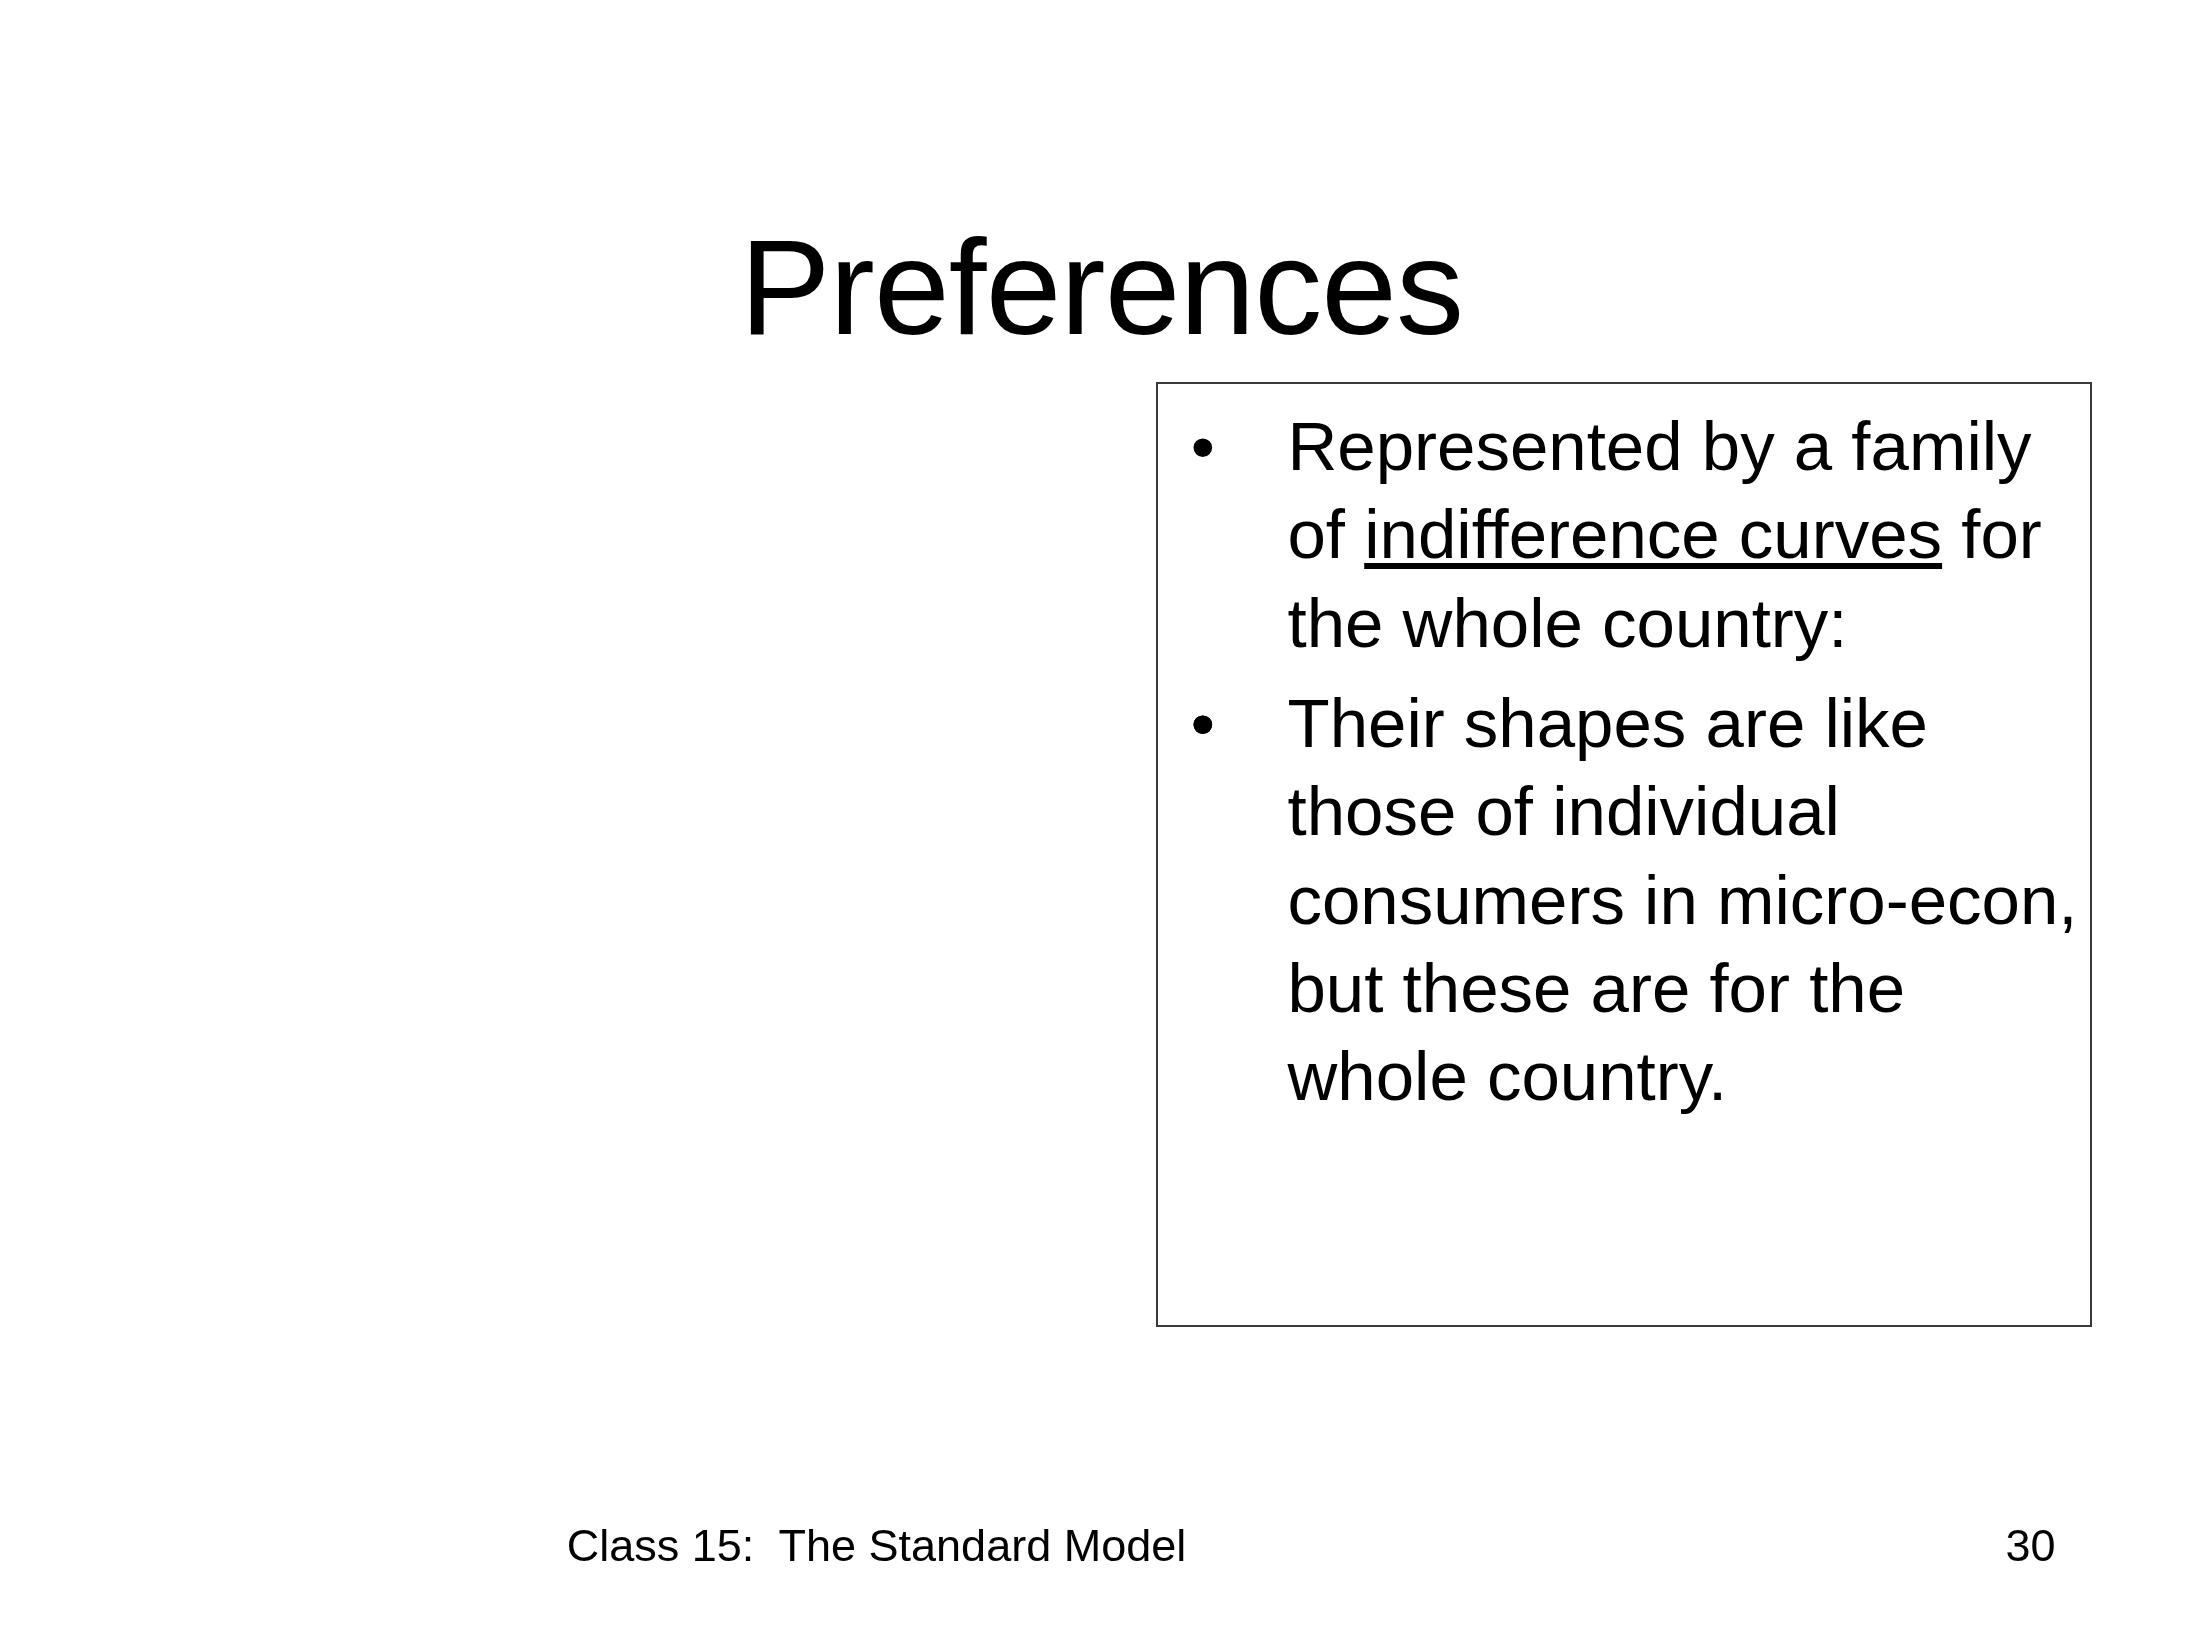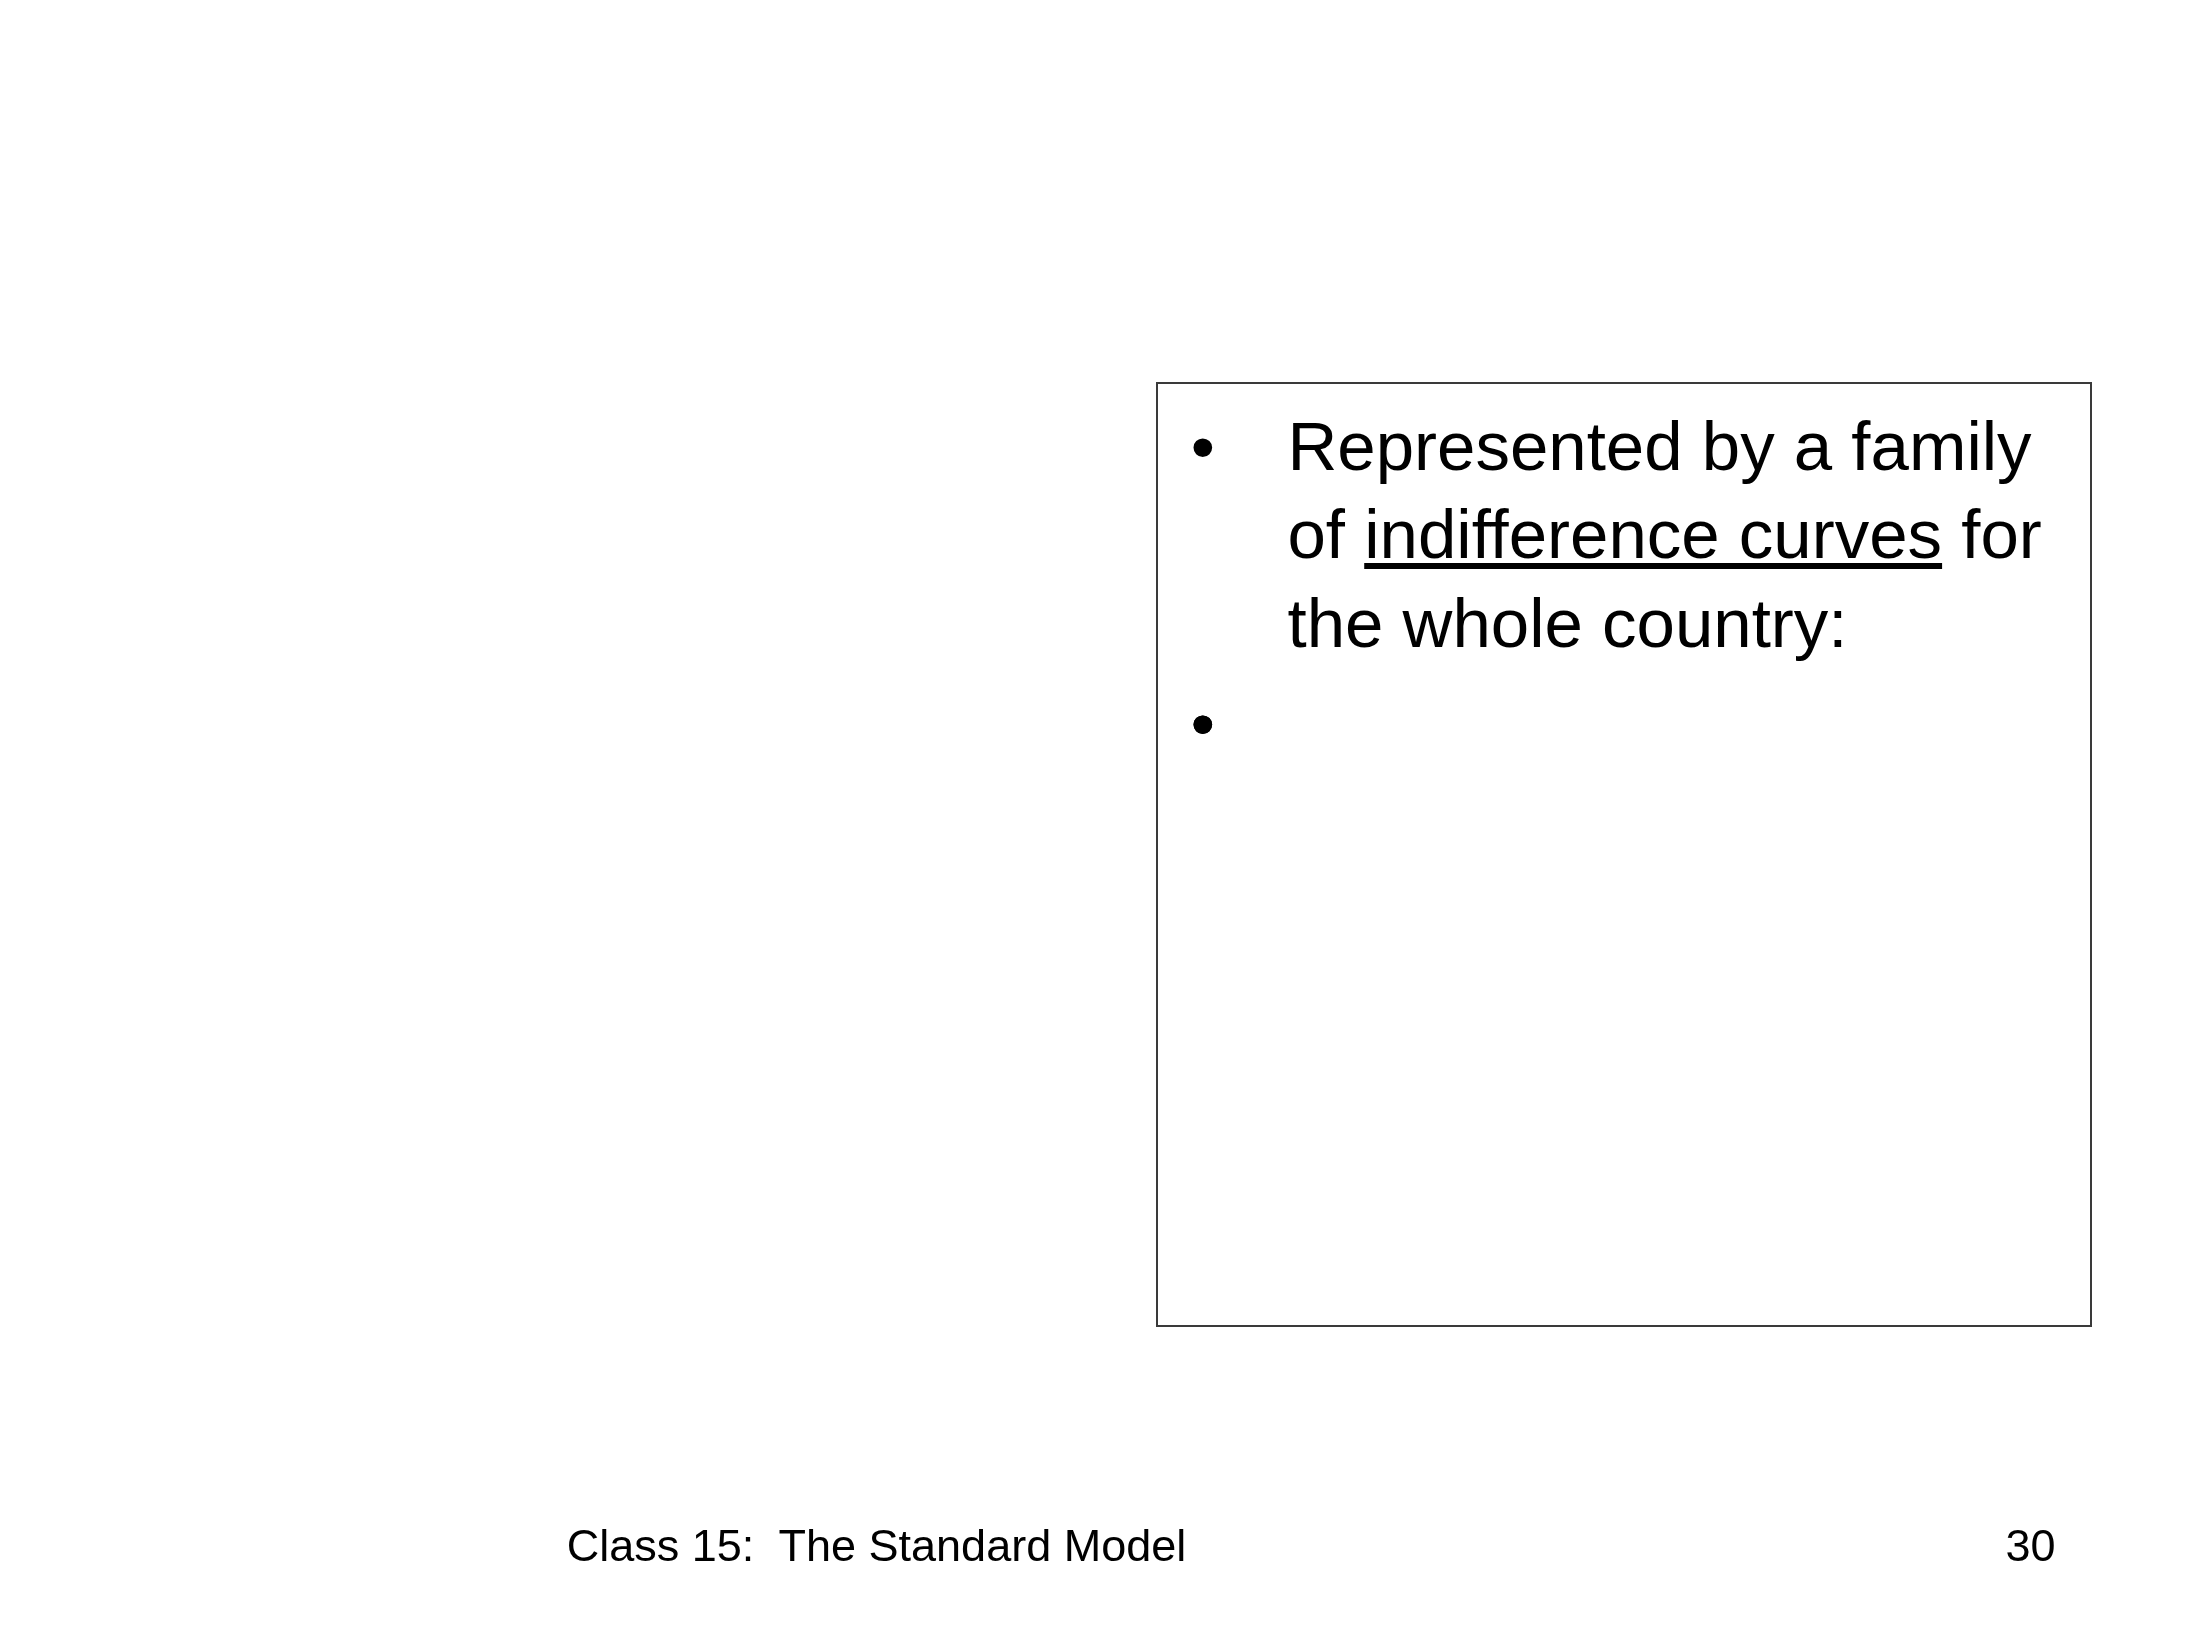--- a/index.html
+++ b/index.html
@@ -128,33 +128,35 @@
     font-size: 45px;
     line-height: 1.1;
     color: #000000;
   }
 </style>
 </head>
 <body>
 
 <div id="slide">
 
+  <h1 id="slide-title">Preferences</h1>
 
 
   <div id="bullet-box">
     <ul id="bullet-list">
         <li class="bullet-item">
           <span class="bullet-marker">•</span>
           <span class="bullet-text"><span>Represented by a family of </span><u>indifference curves</u><span> for the whole country:</span></span>
         </li>
         <li class="bullet-item">
           <span class="bullet-marker">•</span>
         </li>
         <li class="bullet-item">
           <span class="bullet-marker">•</span>
+          <span class="bullet-text"><span>Their shapes are like those of individual consumers in micro-econ, but these are for the whole country.</span></span>
         </li>
       </ul>
   </div>
 
   <div id="footer-note">Class 15:  The Standard Model</div>
 
   <div id="page-number">30</div>
 
 </div>
 

